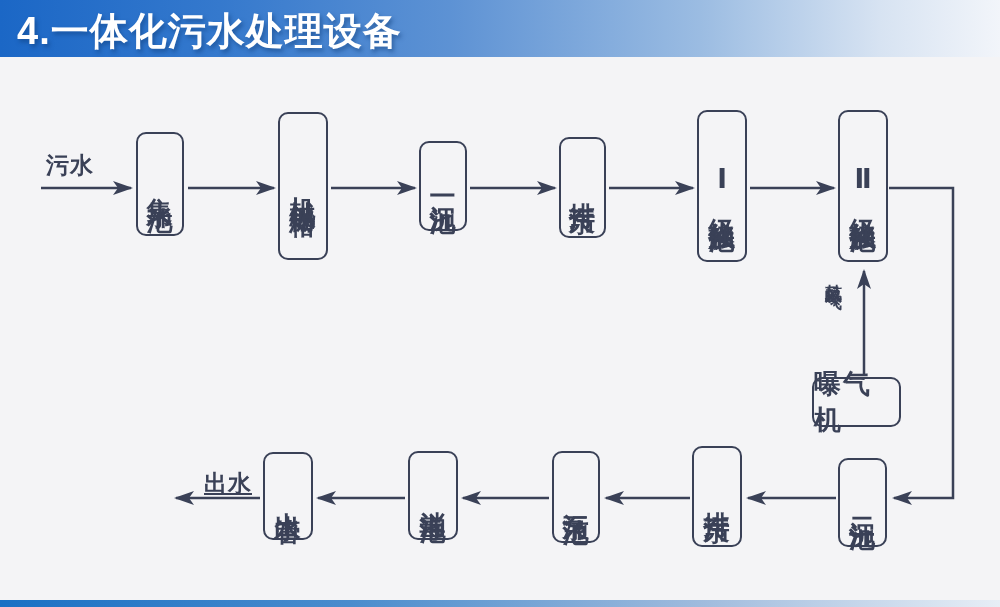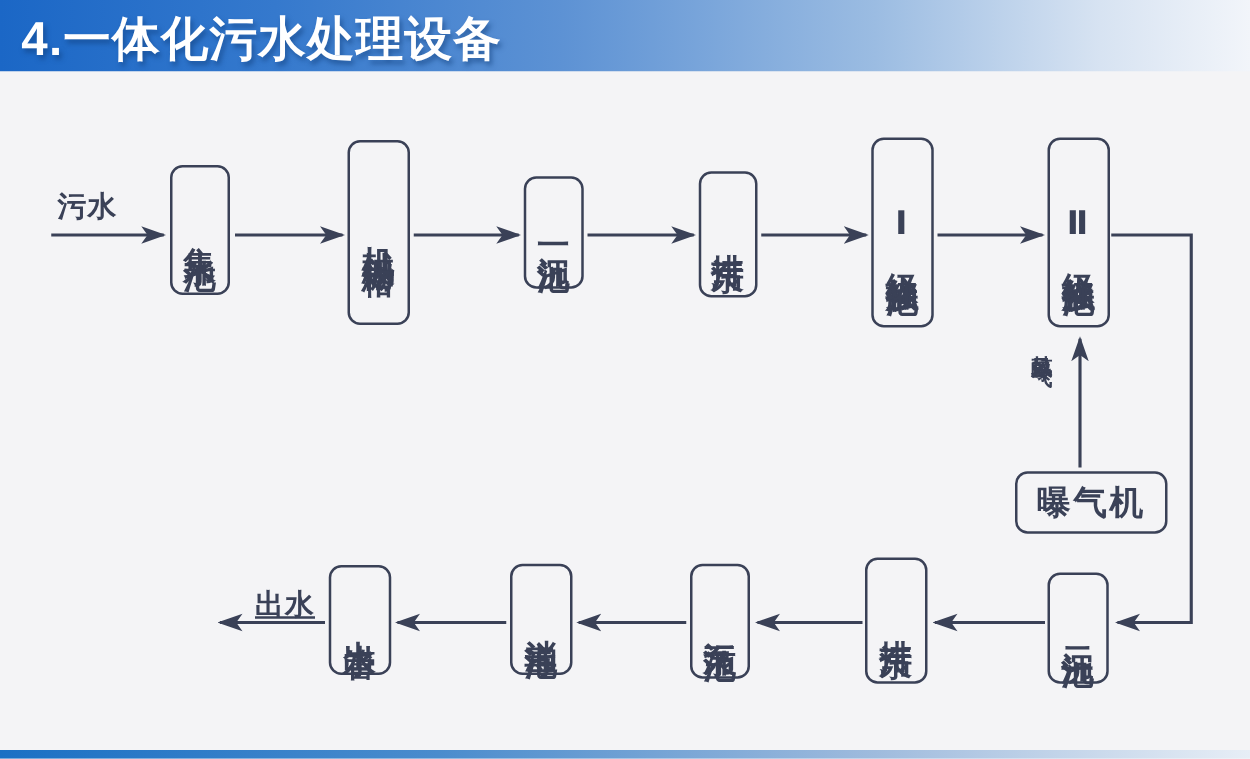--- a/index.html
+++ b/index.html
@@ -77,21 +77,21 @@
     </g>
   </svg>
 
   <div class="vbox" style="left:136px;top:132px;width:48px;height:104px;">集水池</div>
   <div class="vbox" style="left:278px;top:112px;width:50px;height:148px;">机械栅格</div>
   <div class="vbox" style="left:419px;top:141px;width:48px;height:90px;letter-spacing:3px;">一沉池</div>
   <div class="vbox" style="left:559px;top:137px;width:47px;height:101px;letter-spacing:4px;">排污泵</div>
   <div class="vbox" style="left:697px;top:110px;width:50px;height:152px;letter-spacing:3px;">Ⅰ级接触池</div>
   <div class="vbox" style="left:838px;top:110px;width:50px;height:152px;letter-spacing:3px;">Ⅱ级接触池</div>
 
-  <div class="hbox" style="left:812px;top:377px;width:122px;height:50px;">曝气机</div>
+  <div class="hbox" style="left:812px;top:377px;width:89px;height:50px;">曝气机</div>
   <div class="flow-label vertical" style="left:822px;top:270px;height:100px;">鼓风曝气</div>
 
   <div class="vbox" style="left:838px;top:458px;width:49px;height:89px;letter-spacing:3px;">二沉池</div>
   <div class="vbox" style="left:692px;top:446px;width:50px;height:101px;letter-spacing:4px;">排污泵</div>
   <div class="vbox" style="left:552px;top:451px;width:48px;height:92px;letter-spacing:3px;">污泵池</div>
   <div class="vbox" style="left:408px;top:451px;width:50px;height:89px;letter-spacing:3px;">消毒池</div>
   <div class="vbox" style="left:263px;top:452px;width:50px;height:88px;letter-spacing:3px;">出水管</div>
 
   <div class="flow-label" style="left:46px;top:150px;">污水</div>
   <div class="flow-label" style="left:204px;top:468px;text-decoration:underline;">出水</div>

